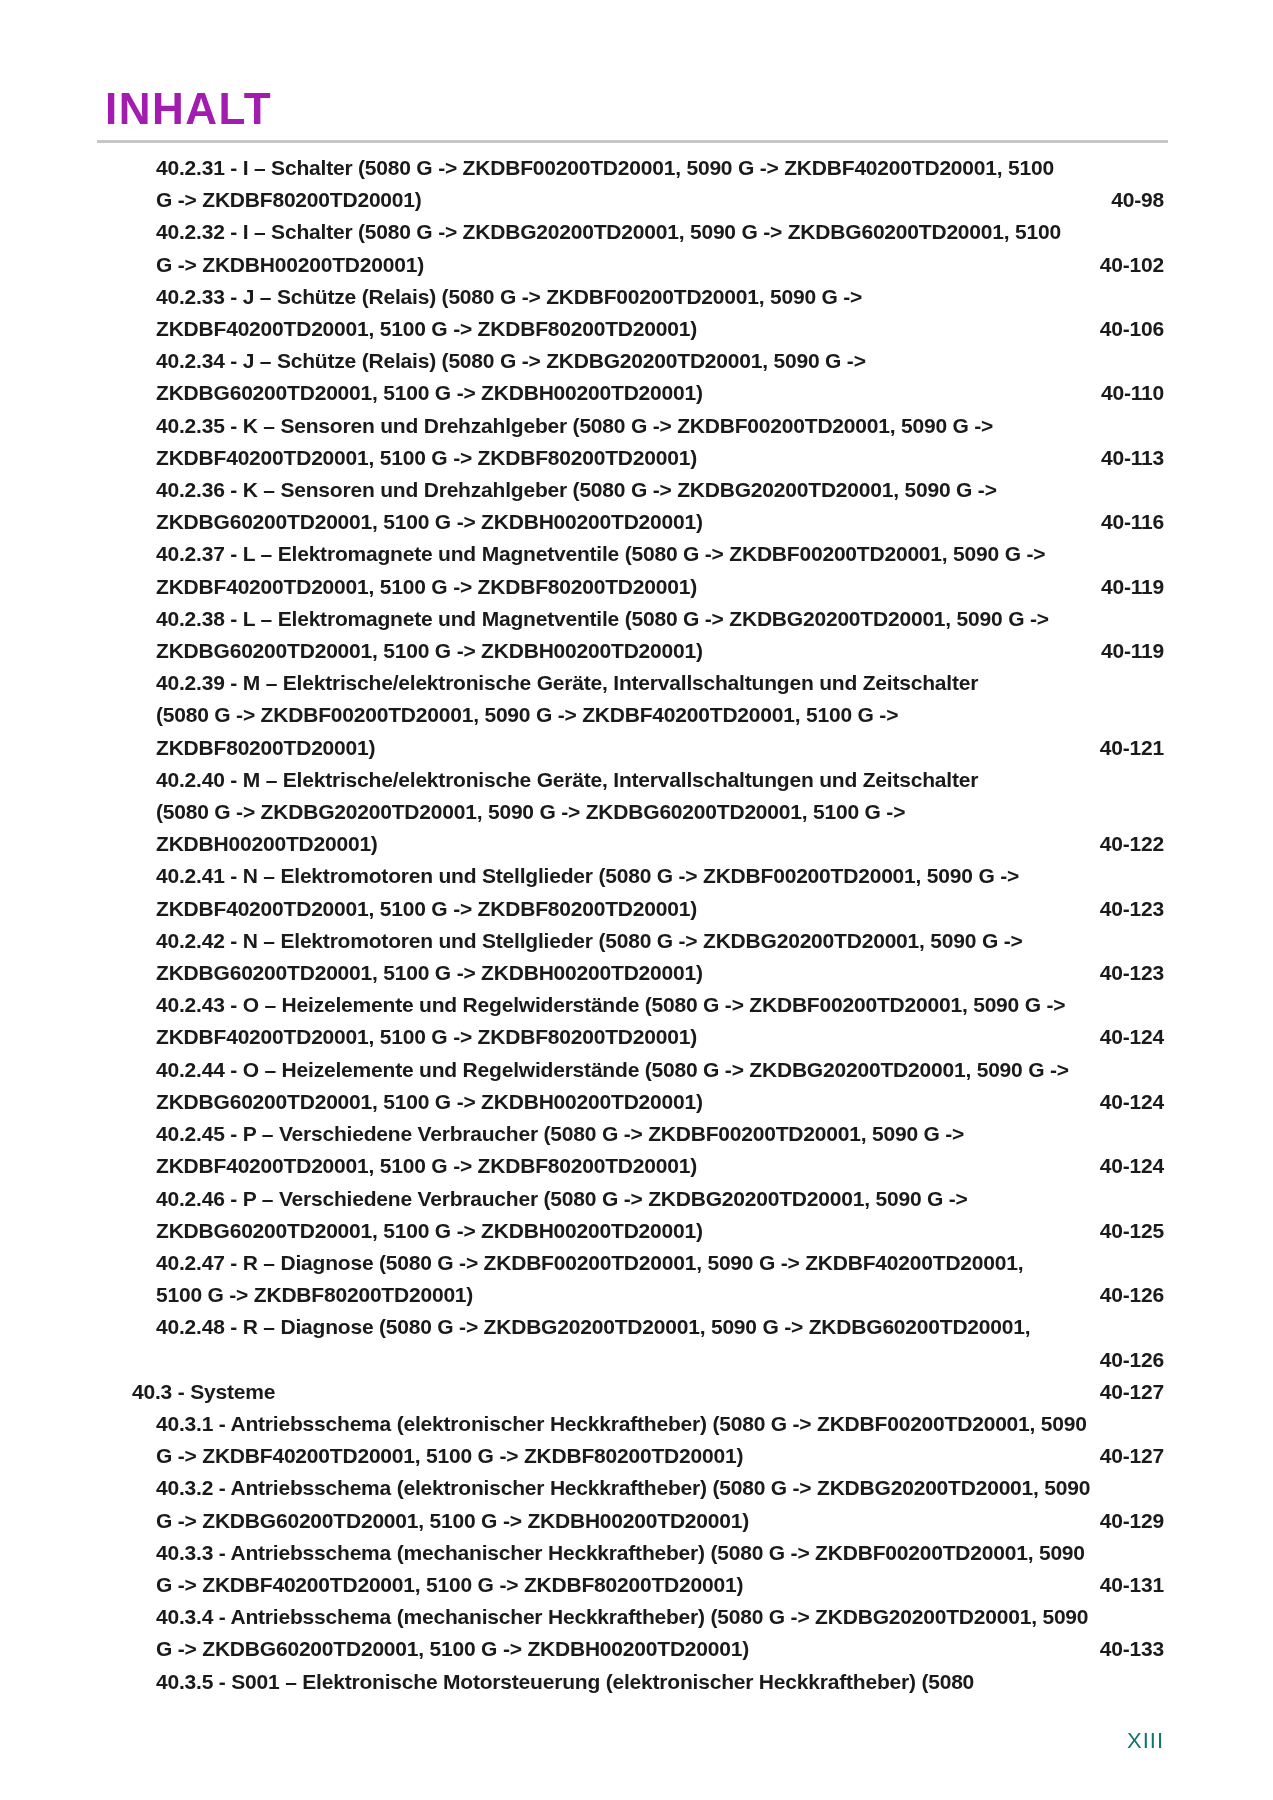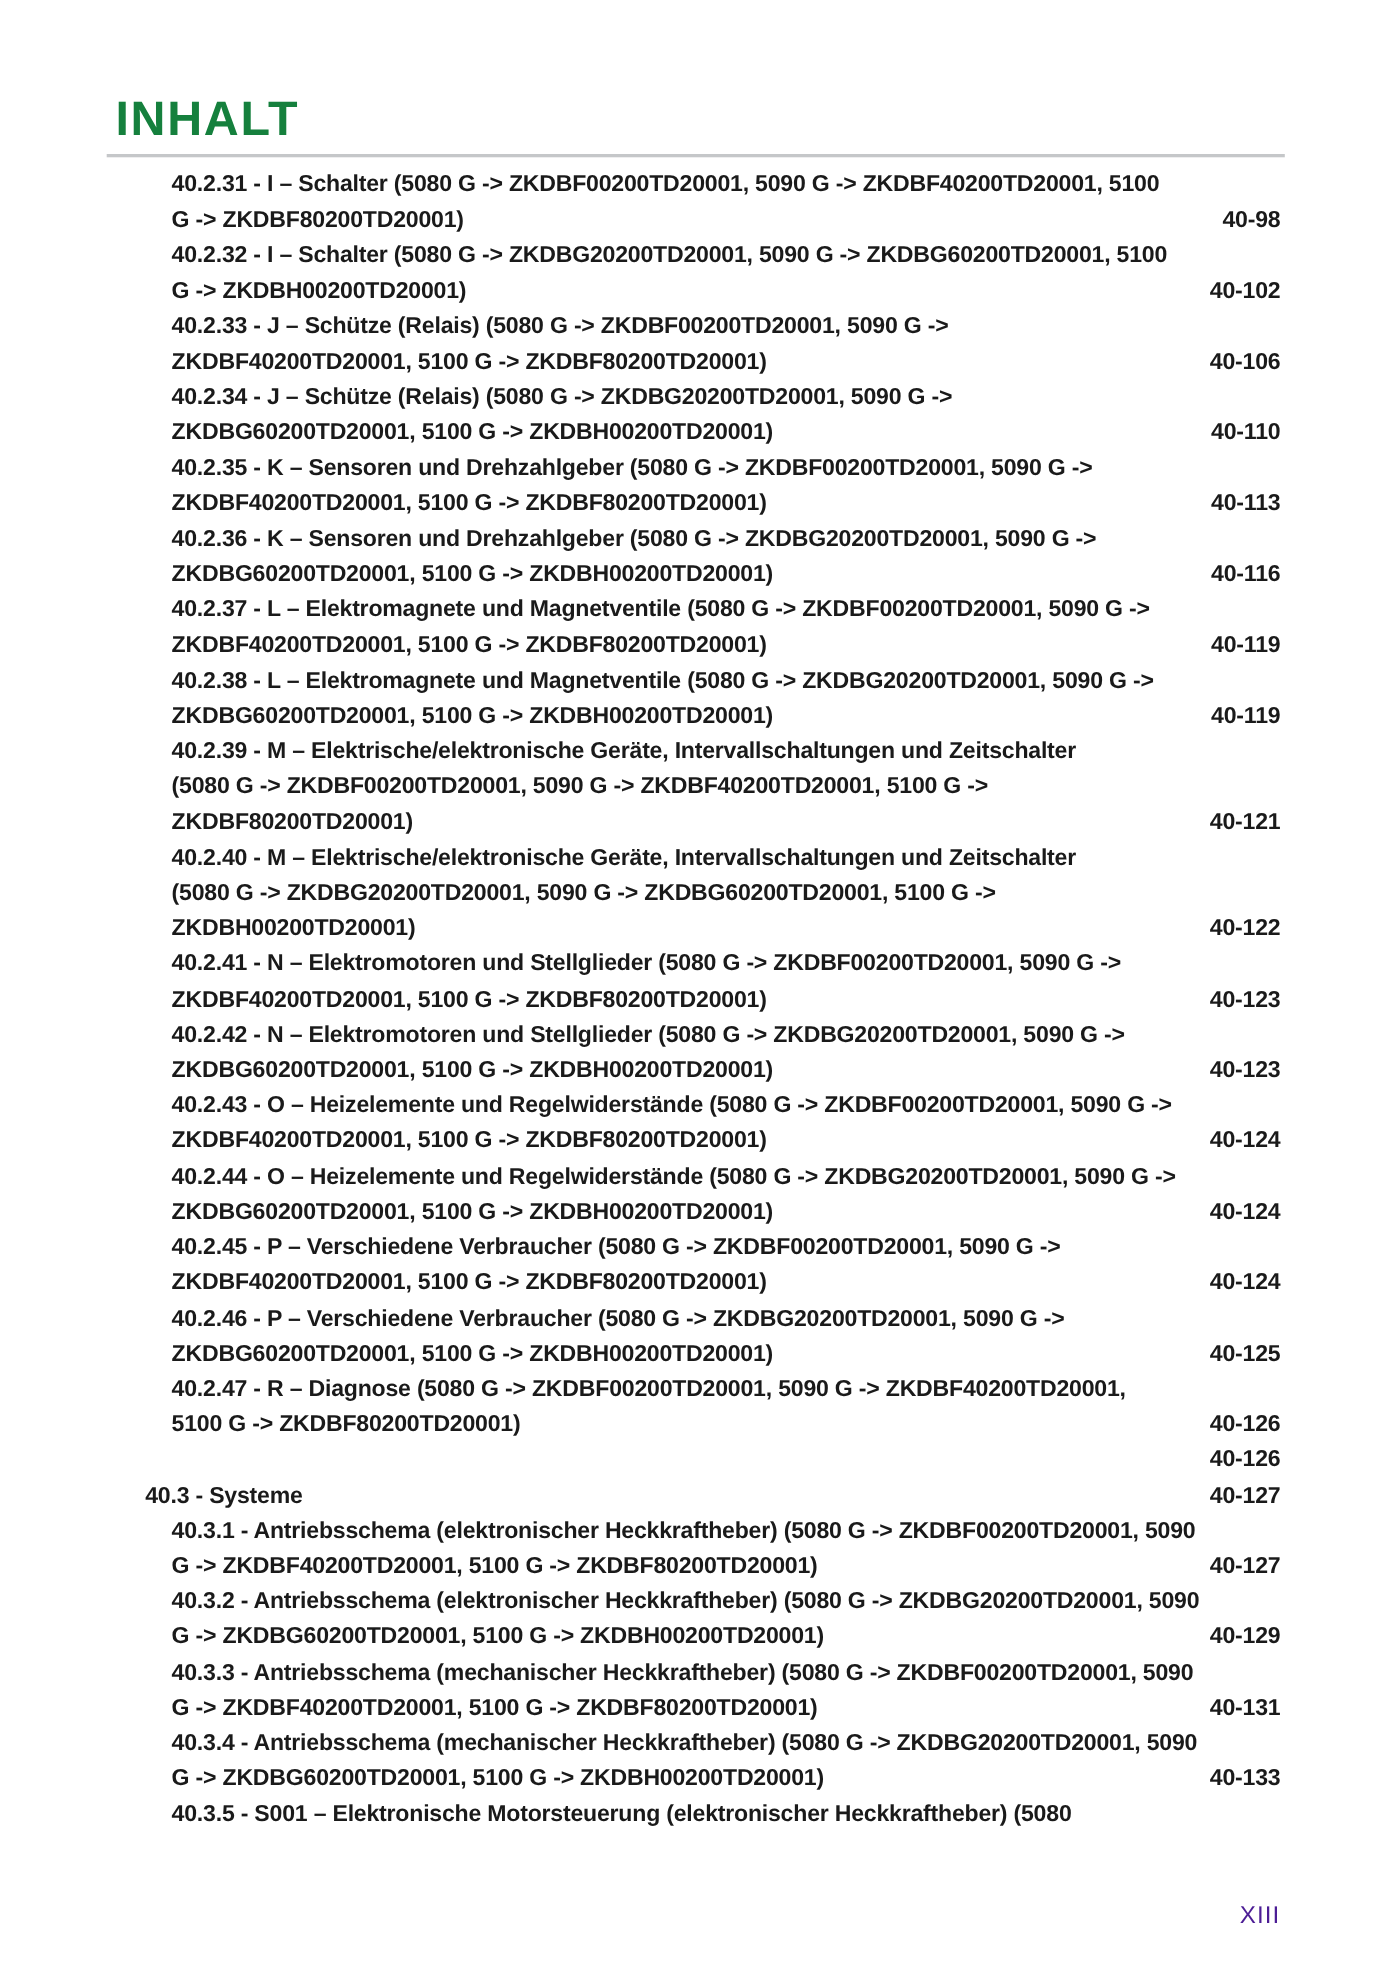--- a/index.html
+++ b/index.html
@@ -5,40 +5,40 @@
   * { margin:0; padding:0; box-sizing:border-box; }
   html,body { background:#ffffff; }
   body {
     width:1273px; height:1800px; position:relative; overflow:hidden;
     font-family:"Liberation Sans", sans-serif;
     color:#1a1a1a;
   }
   .page-title {
     position:absolute; left:105px; top:87px;
     font-size:44px; line-height:44px; font-weight:bold;
-    color:#15803d; letter-spacing:1.5px;
+    color:#a21caf; letter-spacing:1.5px;
   }
   .header-rule {
     position:absolute; left:97px; top:140px;
     width:1071px; height:3px; background:#c5c7c9;
   }
   .toc {
     position:absolute; left:0; top:152px; width:1164px;
     font-size:21px; line-height:32.2px; letter-spacing:-0.2px;font-weight:bold;
   }
   .toc-entry { width:100%; }
   .toc-line { display:flex; padding-left:156px; white-space:pre; }
   .toc-entry.level0 .toc-line { padding-left:132px; }
   .toc-line.cont { }
   .toc-text { white-space:pre; }
   .page-num { margin-left:auto; padding-left:24px; white-space:pre; }
   .footer-page {
     position:absolute; left:0; top:1730px; width:1164px;
     text-align:right; font-size:22px; line-height:22px;
-    color:#4c1d95; letter-spacing:1px;
+    color:#0f766e; letter-spacing:1px;
   }
 </style>
 </head>
 <body>
 
 <div class="page-title">INHALT</div>
 
 <div class="header-rule"></div>
 
 <div class="toc">
@@ -106,20 +106,21 @@
     </div>
     <div class="toc-entry level1">
       <div class="toc-line"><span class="toc-text">40.2.46 - P – Verschiedene Verbraucher (5080 G -&gt; ZKDBG20200TD20001, 5090 G -&gt;</span></div>
       <div class="toc-line cont"><span class="toc-text">ZKDBG60200TD20001, 5100 G -&gt; ZKDBH00200TD20001)</span><span class="page-num">40-125</span></div>
     </div>
     <div class="toc-entry level1">
       <div class="toc-line"><span class="toc-text">40.2.47 - R – Diagnose (5080 G -&gt; ZKDBF00200TD20001, 5090 G -&gt; ZKDBF40200TD20001,</span></div>
       <div class="toc-line cont"><span class="toc-text">5100 G -&gt; ZKDBF80200TD20001)</span><span class="page-num">40-126</span></div>
     </div>
     <div class="toc-entry level1">
+      <div class="toc-line"><span class="toc-text">40.2.48 - R – Diagnose (5080 G -&gt; ZKDBG20200TD20001, 5090 G -&gt; ZKDBG60200TD20001,</span></div>
       <div class="toc-line cont"><span class="page-num">40-126</span></div>
     </div>
     <div class="toc-entry level0">
       <div class="toc-line"><span class="toc-text">40.3 - Systeme</span><span class="page-num">40-127</span></div>
     </div>
     <div class="toc-entry level1">
       <div class="toc-line"><span class="toc-text">40.3.1 - Antriebsschema (elektronischer Heckkraftheber) (5080 G -&gt; ZKDBF00200TD20001, 5090</span></div>
       <div class="toc-line cont"><span class="toc-text">G -&gt; ZKDBF40200TD20001, 5100 G -&gt; ZKDBF80200TD20001)</span><span class="page-num">40-127</span></div>
     </div>
     <div class="toc-entry level1">

